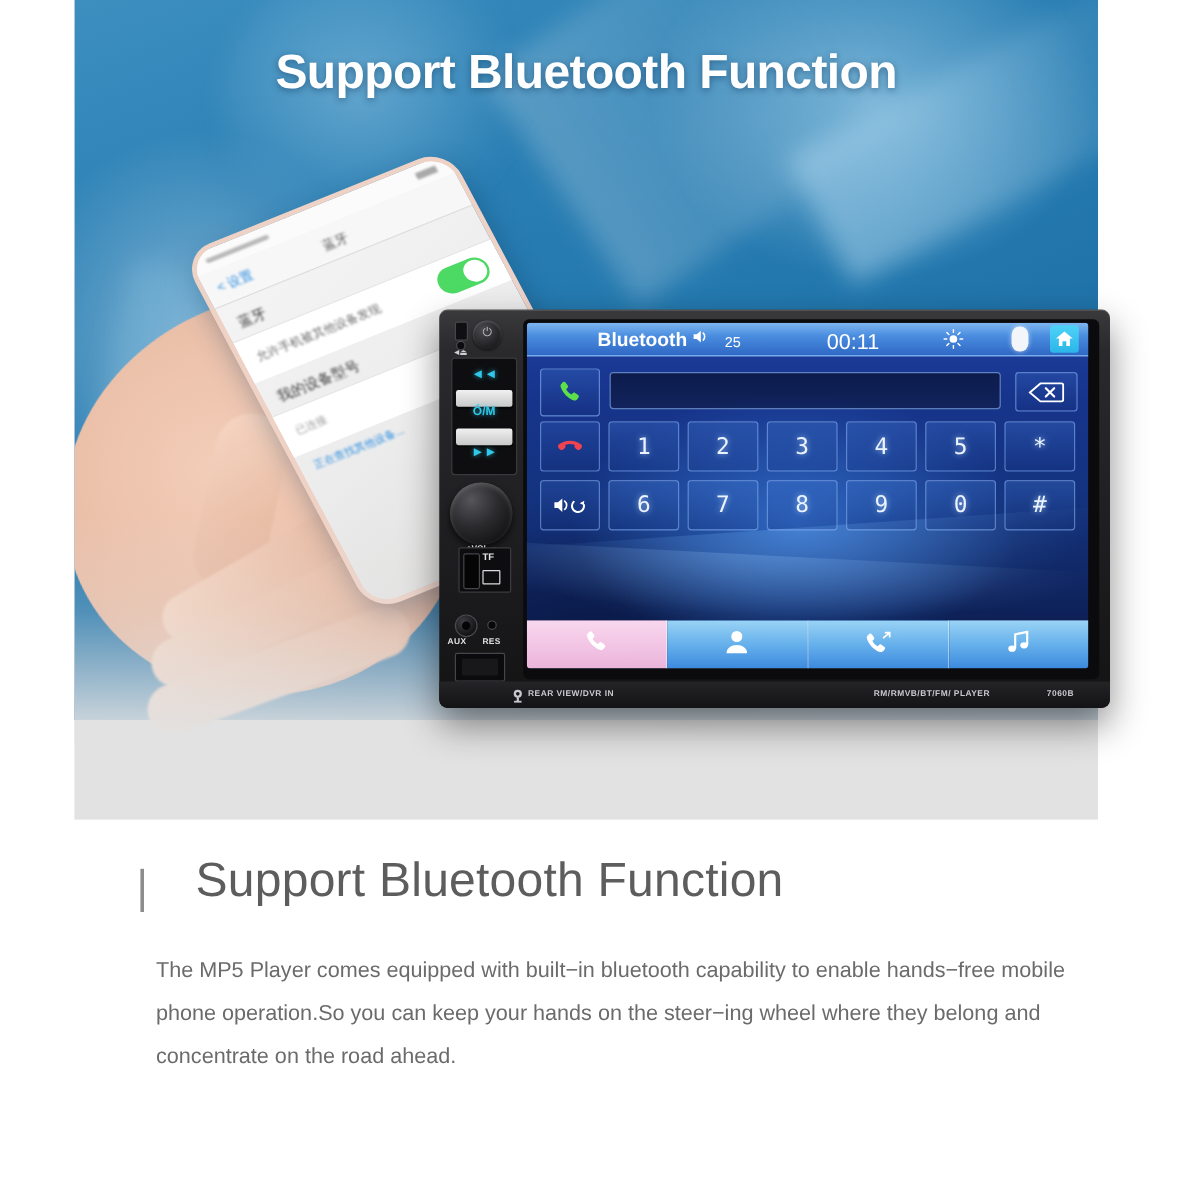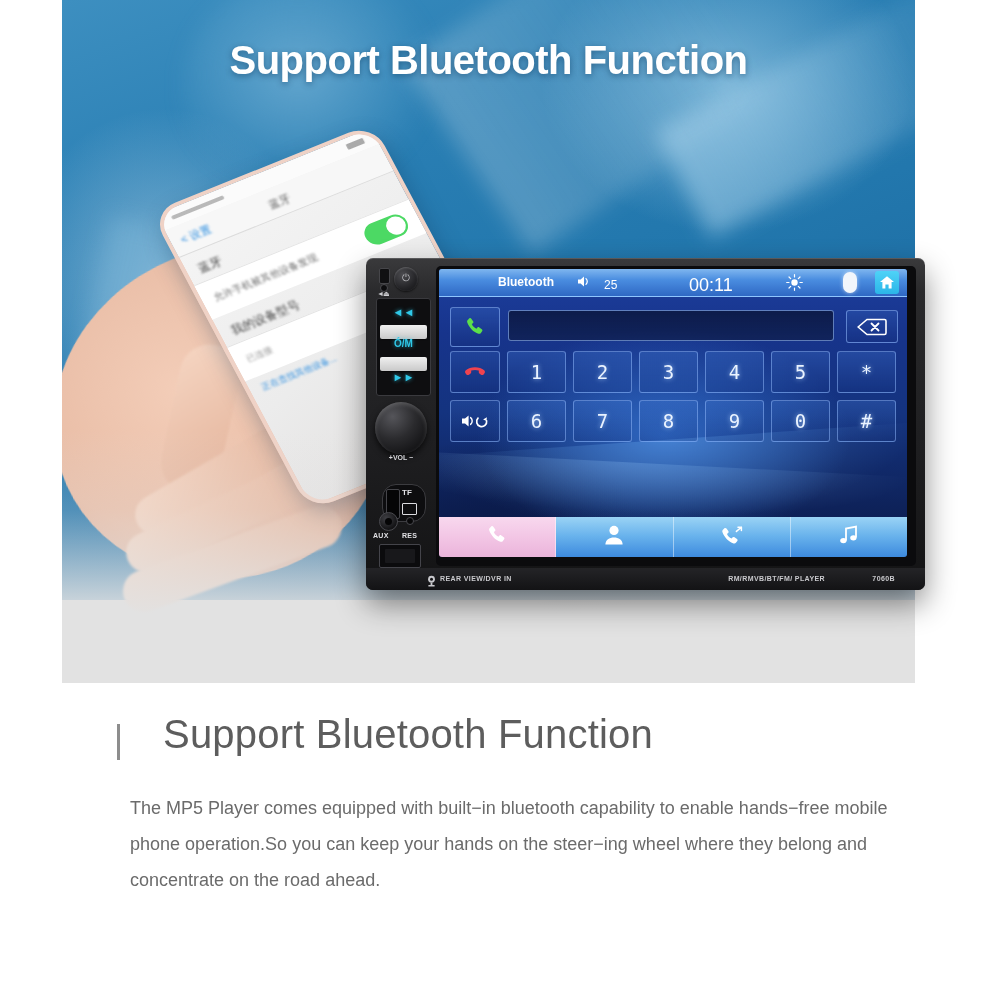--- a/index.html
+++ b/index.html
@@ -104,21 +104,21 @@
   #key-bar-1{top:26px;}
   #key-bar-2{top:58px;}
   .stack-glyph{position:absolute;left:0;width:53px;text-align:center;color:#2fc8e8;font-size:11px;font-weight:bold;text-shadow:0 0 4px rgba(47,200,232,.7);}
   #glyph-prev{top:7px;}
   #glyph-mode{top:39px;font-size:10px;}
   #glyph-next{top:72px;}
   #vol-knob{position:absolute;left:1px;top:138px;width:52px;height:52px;border-radius:50%;
     background:radial-gradient(circle at 34% 28%,#55555a 0%,#2b2b2e 44%,#141416 78%,#0b0b0c 100%);
     box-shadow:inset 0 2px 4px rgba(255,255,255,.2),0 3px 6px rgba(0,0,0,.7);}
   #vol-label{position:absolute;left:0;top:190px;width:54px;text-align:center;color:#d5d5d9;font-size:7px;font-weight:bold;}
-  #tf-block{position:absolute;left:8px;top:220px;width:42px;height:36px;background:#0d0d0f;border-radius:14px;border:1px solid #3c3c40;}
+  #tf-block{position:absolute;left:8px;top:192px;width:42px;height:36px;background:#0d0d0f;border-radius:2px;border:1px solid #3c3c40;}
   #tf-slot{position:absolute;left:3px;top:4px;width:12px;height:28px;background:#050506;border-radius:2px;border:1px solid #45454a;}
   #tf-text{position:absolute;left:19px;top:3px;color:#e3e3e7;font-size:8px;font-weight:bold;}
   #tf-card-icon{position:absolute;left:19px;top:18px;width:13px;height:10px;border:1.2px solid #dcdce0;border-radius:1px;}
   #aux-jack{position:absolute;left:5px;top:248px;width:17px;height:17px;border-radius:50%;
     background:radial-gradient(circle at 36% 32%,#3f3f44,#141416 70%);border:1px solid #4a4a4f;}
   #aux-jack-inner{position:absolute;left:5px;top:5px;width:7px;height:7px;border-radius:50%;background:#050506;}
   #res-hole{position:absolute;left:32px;top:253px;width:6px;height:6px;border-radius:50%;background:#070708;border:1px solid #49494e;}
   #aux-label{position:absolute;left:-1px;top:268px;color:#e0e0e4;font-size:7px;font-weight:bold;letter-spacing:.3px;}
   #res-label{position:absolute;left:28px;top:268px;color:#e0e0e4;font-size:7px;font-weight:bold;letter-spacing:.3px;}
   #usb-slot{position:absolute;left:5px;top:280px;width:40px;height:22px;background:#0b0b0d;border-radius:2px;border:1px solid #44444a;}
@@ -134,21 +134,21 @@
       linear-gradient(180deg,#1d3f9e 0%,#17348c 22%,#14337f 50%,#0f2560 78%,#0a1845 100%);
   }
   #screen-wave-1{position:absolute;left:-20px;top:170px;width:520px;height:90px;
     background:radial-gradient(ellipse at 50% 0%,rgba(120,190,255,.30),rgba(120,190,255,0) 66%);transform:rotate(-4deg);}
   #screen-wave-2{position:absolute;left:-40px;top:196px;width:560px;height:60px;
     background:radial-gradient(ellipse at 40% 0%,rgba(160,210,255,.22),rgba(160,210,255,0) 60%);transform:rotate(3deg);}
 
   #status-bar{position:absolute;left:0;top:0;width:468px;height:27px;
     background:linear-gradient(180deg,#7fb6ef 0%,#4a8de0 40%,#2f68c4 100%);
     border-bottom:1px solid #8fc6ff;}
-  #status-title{position:absolute;left:12px;top:6px;color:#ffffff;font-size:12px;font-weight:bold;padding-left:47px;}
+  #status-title{position:absolute;left:12px;top:6px;color:#ffffff;font-size:16px;font-weight:bold;padding-left:47px;}
   #vol-group{position:absolute;left:138px;top:5px;display:flex;align-items:flex-end;gap:12px;}
   #vol-value{color:#fff;font-size:12px;}
   #clock{position:absolute;left:250px;top:6px;color:#ffffff;font-size:18px;}
   #brightness-icon{position:absolute;left:347px;top:5px;}
   #pill-icon{position:absolute;left:404px;top:3px;width:14px;height:21px;border-radius:7px;background:#f2f6fb;box-shadow:0 0 4px rgba(255,255,255,.6);}
   #home-button{position:absolute;left:436px;top:2px;width:24px;height:23px;border-radius:3px;
     background:linear-gradient(180deg,#4fd2f7,#2bb6e8);display:flex;align-items:center;justify-content:center;}
 
   #dial-row{position:absolute;left:11px;top:38px;width:446px;height:38px;}
   #call-button{position:absolute;left:0;top:0;width:48px;height:38px;border:1px solid rgba(150,190,255,.55);border-radius:3px;

